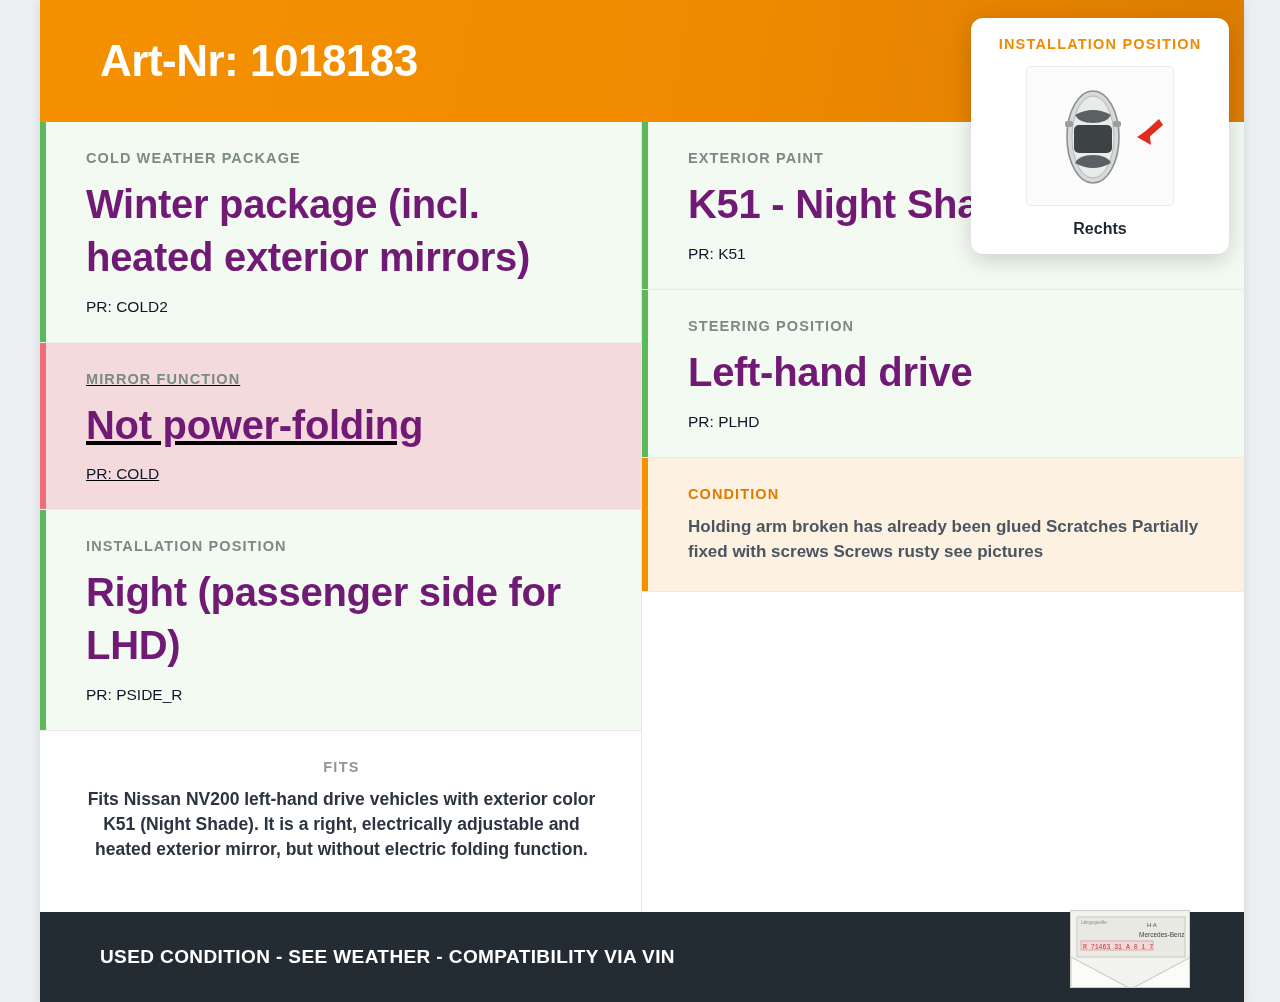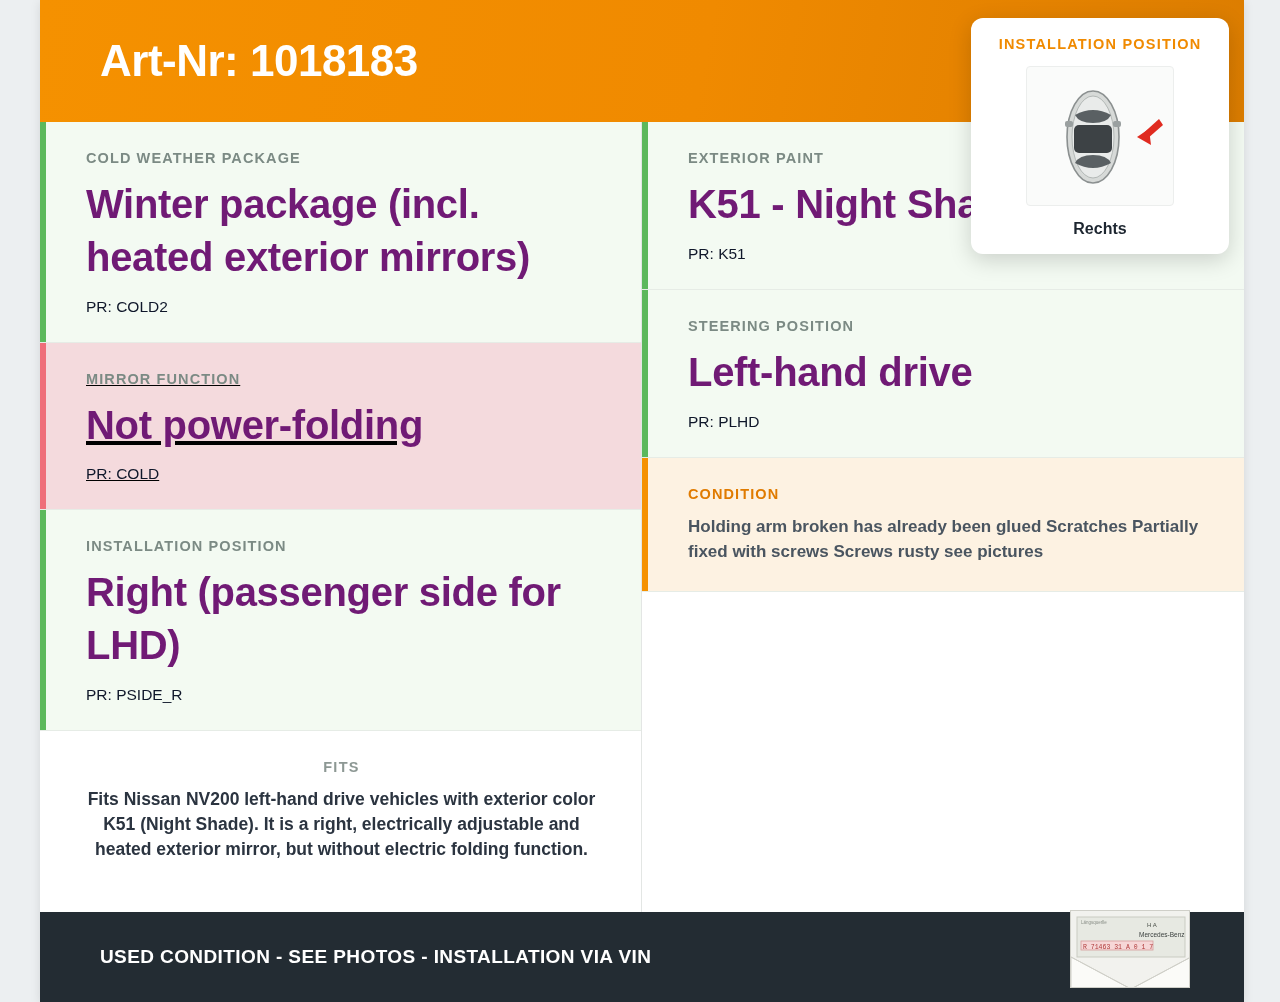--- a/index.html
+++ b/index.html
@@ -259,21 +259,21 @@
               <path d="M132 52 L112 70 L120 72 L136 58 Z"></path>
               <path d="M110 70 L122 62 L124 78 Z"></path>
             </g>
           </g>
         </svg>
       </div>
       <div class="badge-caption">Rechts</div>
     </div>
 
     <div class="footer">
-      <div class="footer-text">USED CONDITION - SEE PHOTOS - INSTALLATION VIA VIN</div>
+      <div class="footer-text">USED CONDITION - SEE WEATHER - COMPATIBILITY VIA VIN</div>
       <div class="footer-stamp">
         <svg class="stamp-inner" width="120" height="78" viewBox="0 0 120 78" aria-hidden="true">
           <rect x="0" y="0" width="120" height="78" fill="#f2f2ee"></rect>
           <rect x="6" y="6" width="108" height="40" fill="#e7e9e2" stroke="#c9cbc2" stroke-width="1"></rect>
           <rect x="10" y="30" width="72" height="9" fill="#f6d7d7" stroke="#d79b9b" stroke-width="0.8"></rect>
           <text x="12" y="37.5" font-family="'Liberation Mono', monospace" font-size="6.5" fill="#b03b3b">R 71463 31 A 0 1 7</text>
           <text x="10" y="13" font-family="'Liberation Sans', sans-serif" font-size="4.5" fill="#8a8f88">Längsquerlle</text>
           <text x="76" y="16" font-family="'Liberation Sans', sans-serif" font-size="6" fill="#4b5049">H  A</text>
           <text x="68" y="26" font-family="'Liberation Sans', sans-serif" font-size="6.5" fill="#3d4240">Mercedes-Benz</text>
           <path d="M0 46 L60 78 L120 46 L120 78 L0 78 Z" fill="#fbfbf8" stroke="#cfcfc8" stroke-width="1"></path>

